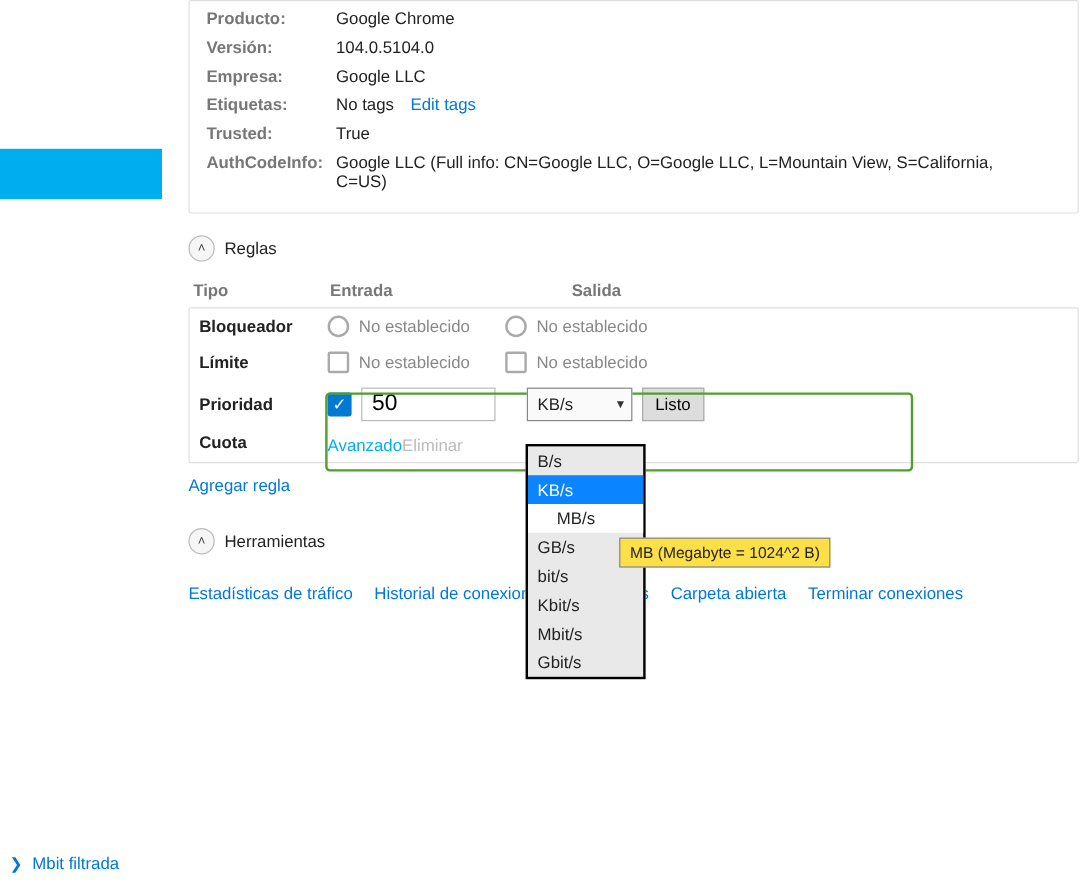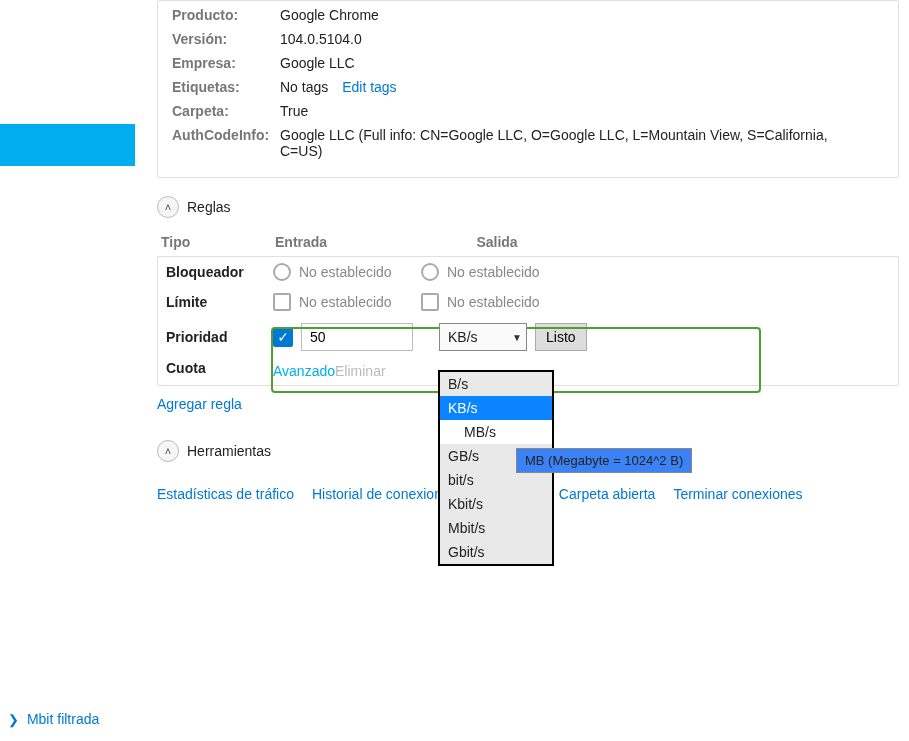--- a/index.html
+++ b/index.html
@@ -98,21 +98,21 @@
 .prio-group { display: flex; align-items: center; gap: 8px; }
 .chk-on {
   width: 20px; height: 20px; background: #0078d4;
   border-radius: 2px; display:flex; align-items:center; justify-content:center;
   color:#fff; font-size: 14px; cursor: pointer;
 }
 .num-input {
   width: 112px; height: 28px;
   border: 1px solid #bbb;
   padding: 0 8px;
-  font-size: 14px;
+  font-size: 19px;
 }
 .unit-select-wrap {
   width: 88px; height: 28px; border: 1px solid #888;
   background: #fafafa;
   display: flex; align-items: center; padding: 0 4px 0 8px;
   position: relative; cursor: pointer;
 }
 .unit-select-wrap .arrow { margin-left: auto; font-size: 10px; color:#333; }
 .done-btn {
   height: 28px; padding: 0 10px;
@@ -123,37 +123,37 @@
 .sub-link { color: #00aeef; cursor: pointer; }
 .sub-link.disabled { color: #bbb; cursor: default; }
 
 .add-rule { color: #0078d4; cursor: pointer; margin-top: 10px; display:inline-block; }
 
 .tools-links { display:flex; gap: 18px; margin-top: 24px; }
 .tool-link { color:#0078d4; cursor:pointer; }
 
 .dropdown {
   position: absolute;
-  width: 116px;
+  width: 100px;
   border: 2px solid #000;
   background: #e9e9e9;
   z-index: 50;
 }
 .dd-item {
   padding: 4px 8px;
   cursor: pointer;
   color: #222;
 }
 .dd-item.selected { background: #0a84ff; color:#fff; }
 .dd-item.hover { background: #ffffff; padding-left: 24px; }
 
 .tooltip {
   position: absolute;
   border: 1px solid #888;
-  background: #3b82f6;
+  background: #fde047;
   padding: 4px 8px;
   font-size: 13px;
   color: #222;
   z-index: 60;
 }
 </style>
 </head>
 <body>
 
 <div class="sidebar">
@@ -181,21 +181,21 @@
       <div class="info-value">Google LLC</div>
     </div>
     <div class="info-row">
       <div class="info-label">Etiquetas:</div>
       <div class="info-value">
         <span>No tags</span>
         <span class="edit-tags">Edit tags</span>
       </div>
     </div>
     <div class="info-row">
-      <div class="info-label">Carpeta:</div>
+      <div class="info-label">Trusted:</div>
       <div class="info-value">True</div>
     </div>
     <div class="info-row">
       <div class="info-label">AuthCodeInfo:</div>
       <div class="info-value">Google LLC (Full info: CN=Google LLC, O=Google LLC, L=Mountain View, S=California, C=US)</div>
     </div>
   </div>
 
   
   <div class="section-head">

